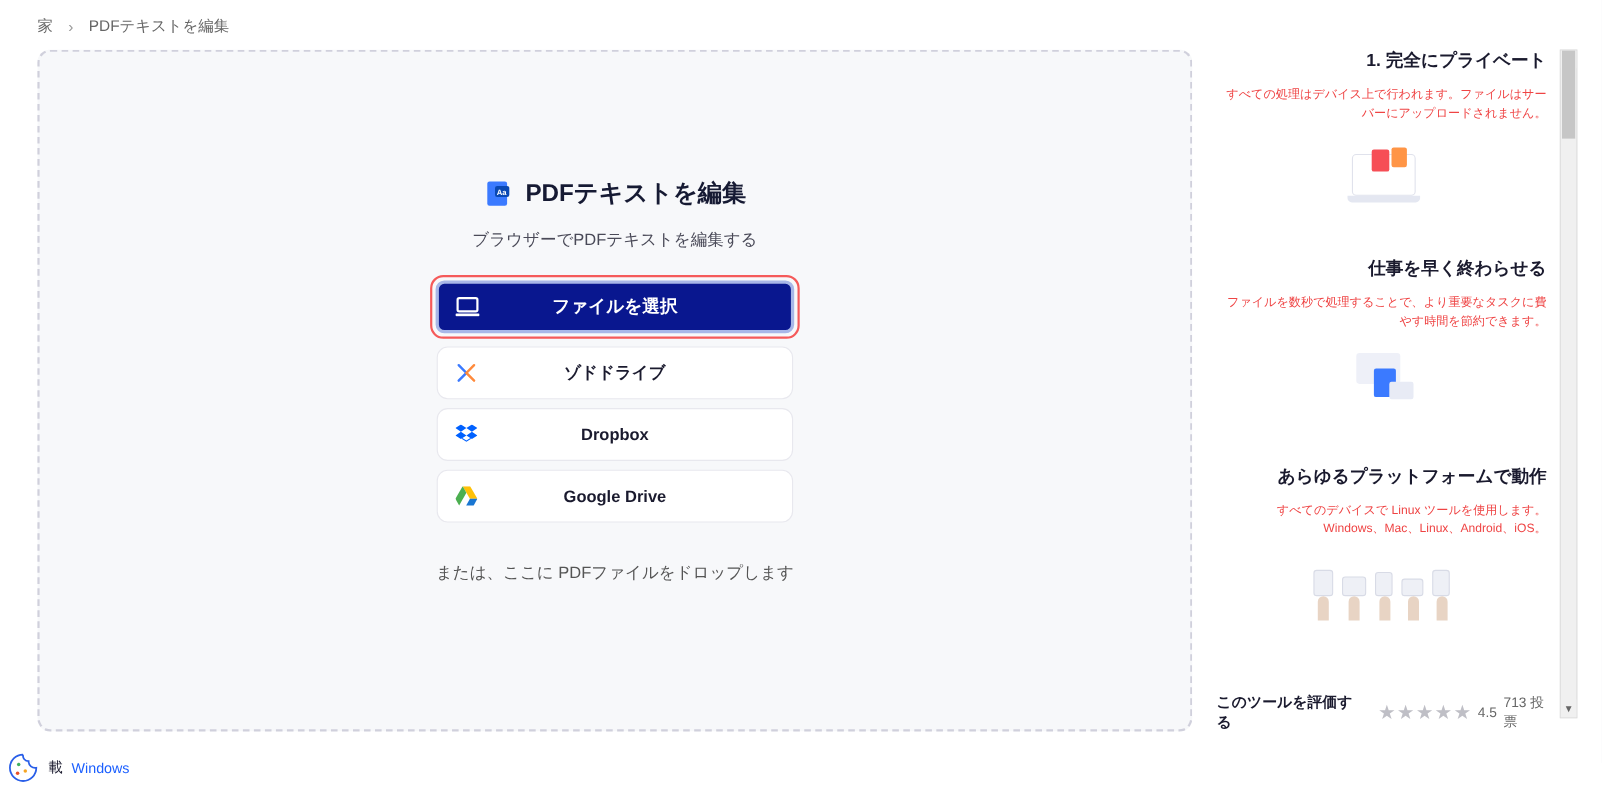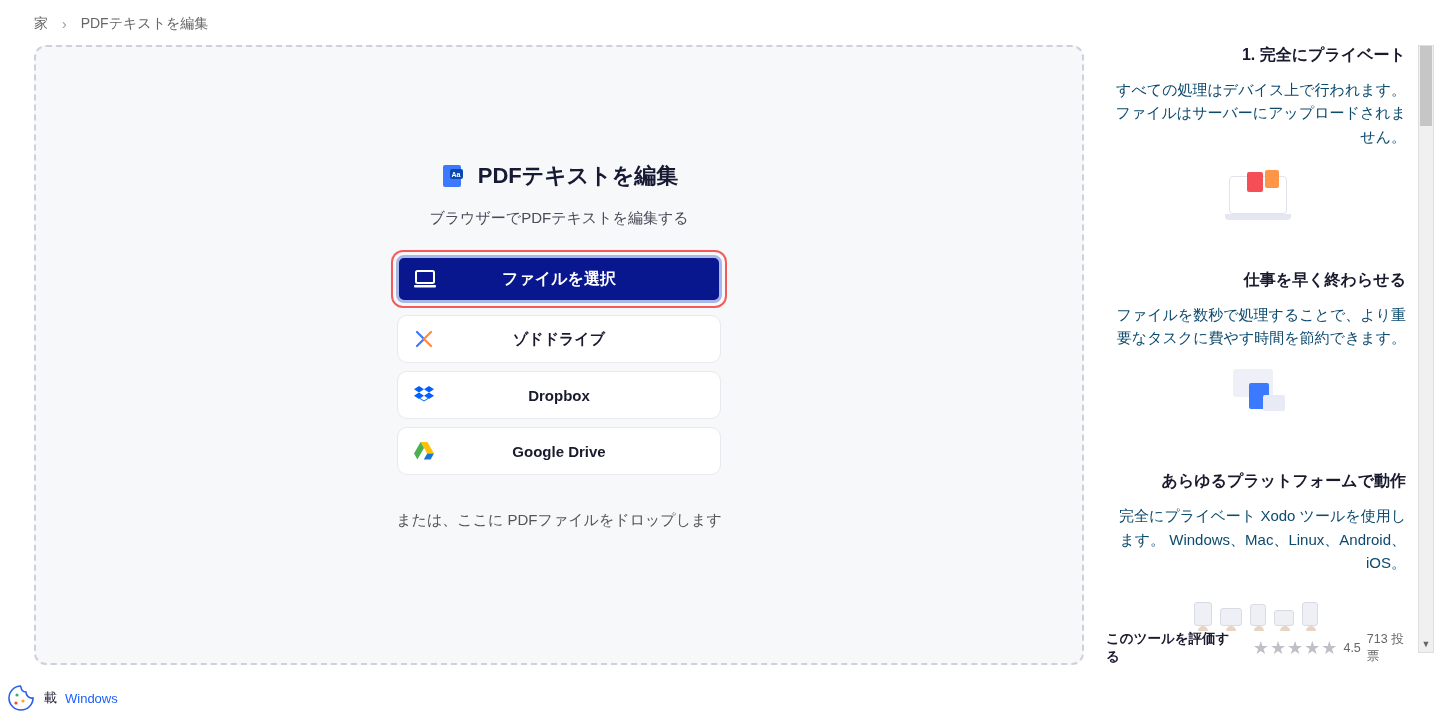--- a/index.html
+++ b/index.html
@@ -19,21 +19,21 @@
 .btn-primary .ico{width:52px;display:flex;justify-content:center}
 .btn-primary .lbl{flex:1;text-align:center;padding-right:52px}
 .btn-sec{background:#fff;color:#1a1a2e;border:1px solid #e8e8ee}
 .btn-sec .ico{width:52px;display:flex;justify-content:center}
 .btn-sec .lbl{flex:1;text-align:center;padding-right:52px}
 .drop-hint{font-size:15px;color:#555;margin-top:28px}
 .sidebar{flex:0 0 312px;height:620px;position:relative}
 .side-scroll{height:598px;overflow-y:auto;padding-right:4px}
 .feat{text-align:right;margin-bottom:46px;padding:0 6px}
 .feat h3{font-size:16px;font-weight:700;color:#1a1a2e;margin-bottom:12px}
-.feat p{font-size:15px;color:#0c4a6e;line-height:1.55}
+.feat p{font-size:11px;color:#ef4444;line-height:1.55}
 .feat-img{margin:14px auto 0;height:62px;display:flex;align-items:center;justify-content:center}
 .rating-row{position:absolute;bottom:0;left:0;right:0;height:34px;display:flex;align-items:center;gap:6px;background:#fff;padding-left:2px;font-size:13.5px}
 .rating-row .label{font-weight:700;color:#1a1a2e}
 .stars{display:flex;gap:1px;margin-left:4px}
 .star{color:#bfbfc6;font-size:18px}
 .rating-val{font-size:12.5px;color:#666}
 .scrollbar-fake{position:absolute;right:-18px;top:0;width:16px;height:608px;background:#f0f0f0;border:1px solid #dedede}
 .sb-thumb{position:absolute;top:0;left:1px;width:12px;height:80px;background:#c6c6c6}
 .sb-btn{position:absolute;left:0;width:14px;height:16px;background:#f0f0f0;display:flex;align-items:center;justify-content:center;font-size:9px;color:#666}
 .sb-btn.up{top:0}
@@ -145,21 +145,21 @@
           <div class="illus-speed">
               <div class="sp-back"></div>
               <div class="sp-blue"></div>
               <div class="sp-folder"></div>
             </div>
         </div>
       </div>
 
       <div class="feat">
         <h3>あらゆるプラットフォームで動作</h3>
-        <p>完全にプライベート Xodo ツールを使用します。 Windows、Mac、Linux、Android、iOS。</p>
+        <p>すべてのデバイスで Linux ツールを使用します。 Windows、Mac、Linux、Android、iOS。</p>
         <div class="feat-img">
           <div class="illus-platform">
             <div class="dev" style="left:6px;width:18px;height:24px"></div>
               <div class="hand" style="left:10px"></div>
             <div class="dev" style="left:32px;width:22px;height:18px"></div>
               <div class="hand" style="left:38px"></div>
             <div class="dev" style="left:62px;width:16px;height:22px"></div>
               <div class="hand" style="left:66px"></div>
             <div class="dev" style="left:86px;width:20px;height:16px"></div>
               <div class="hand" style="left:92px"></div>

